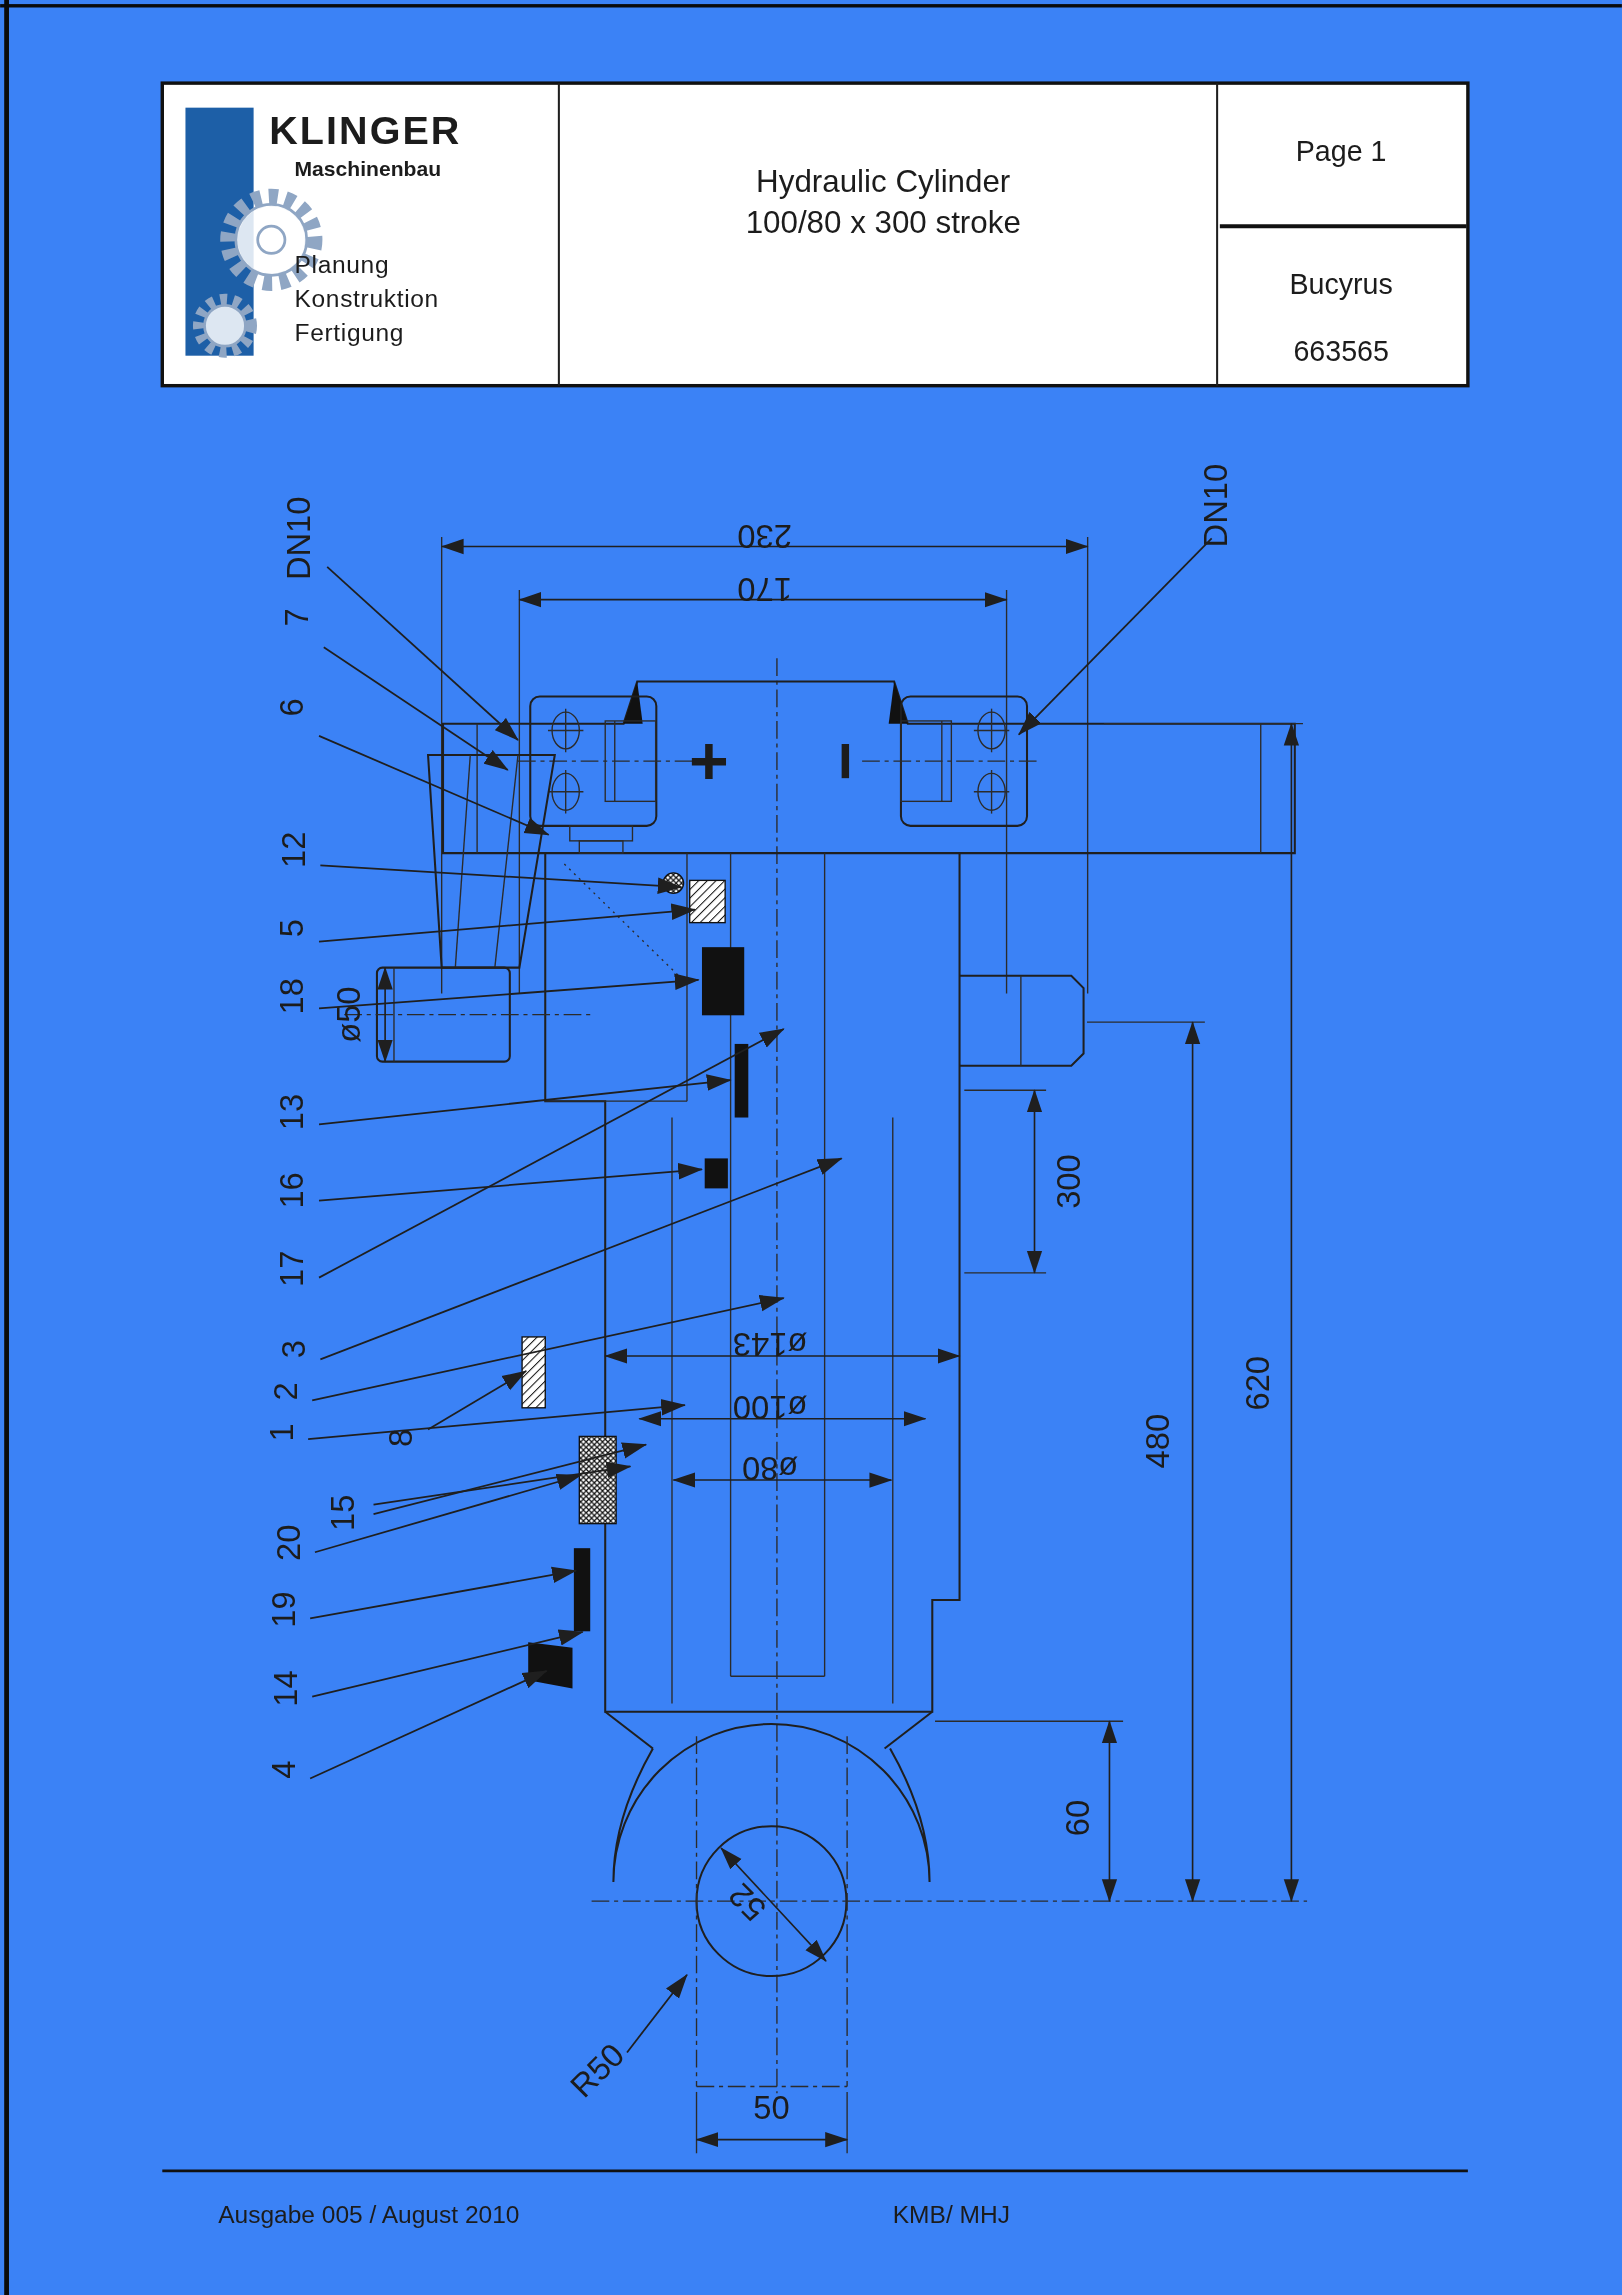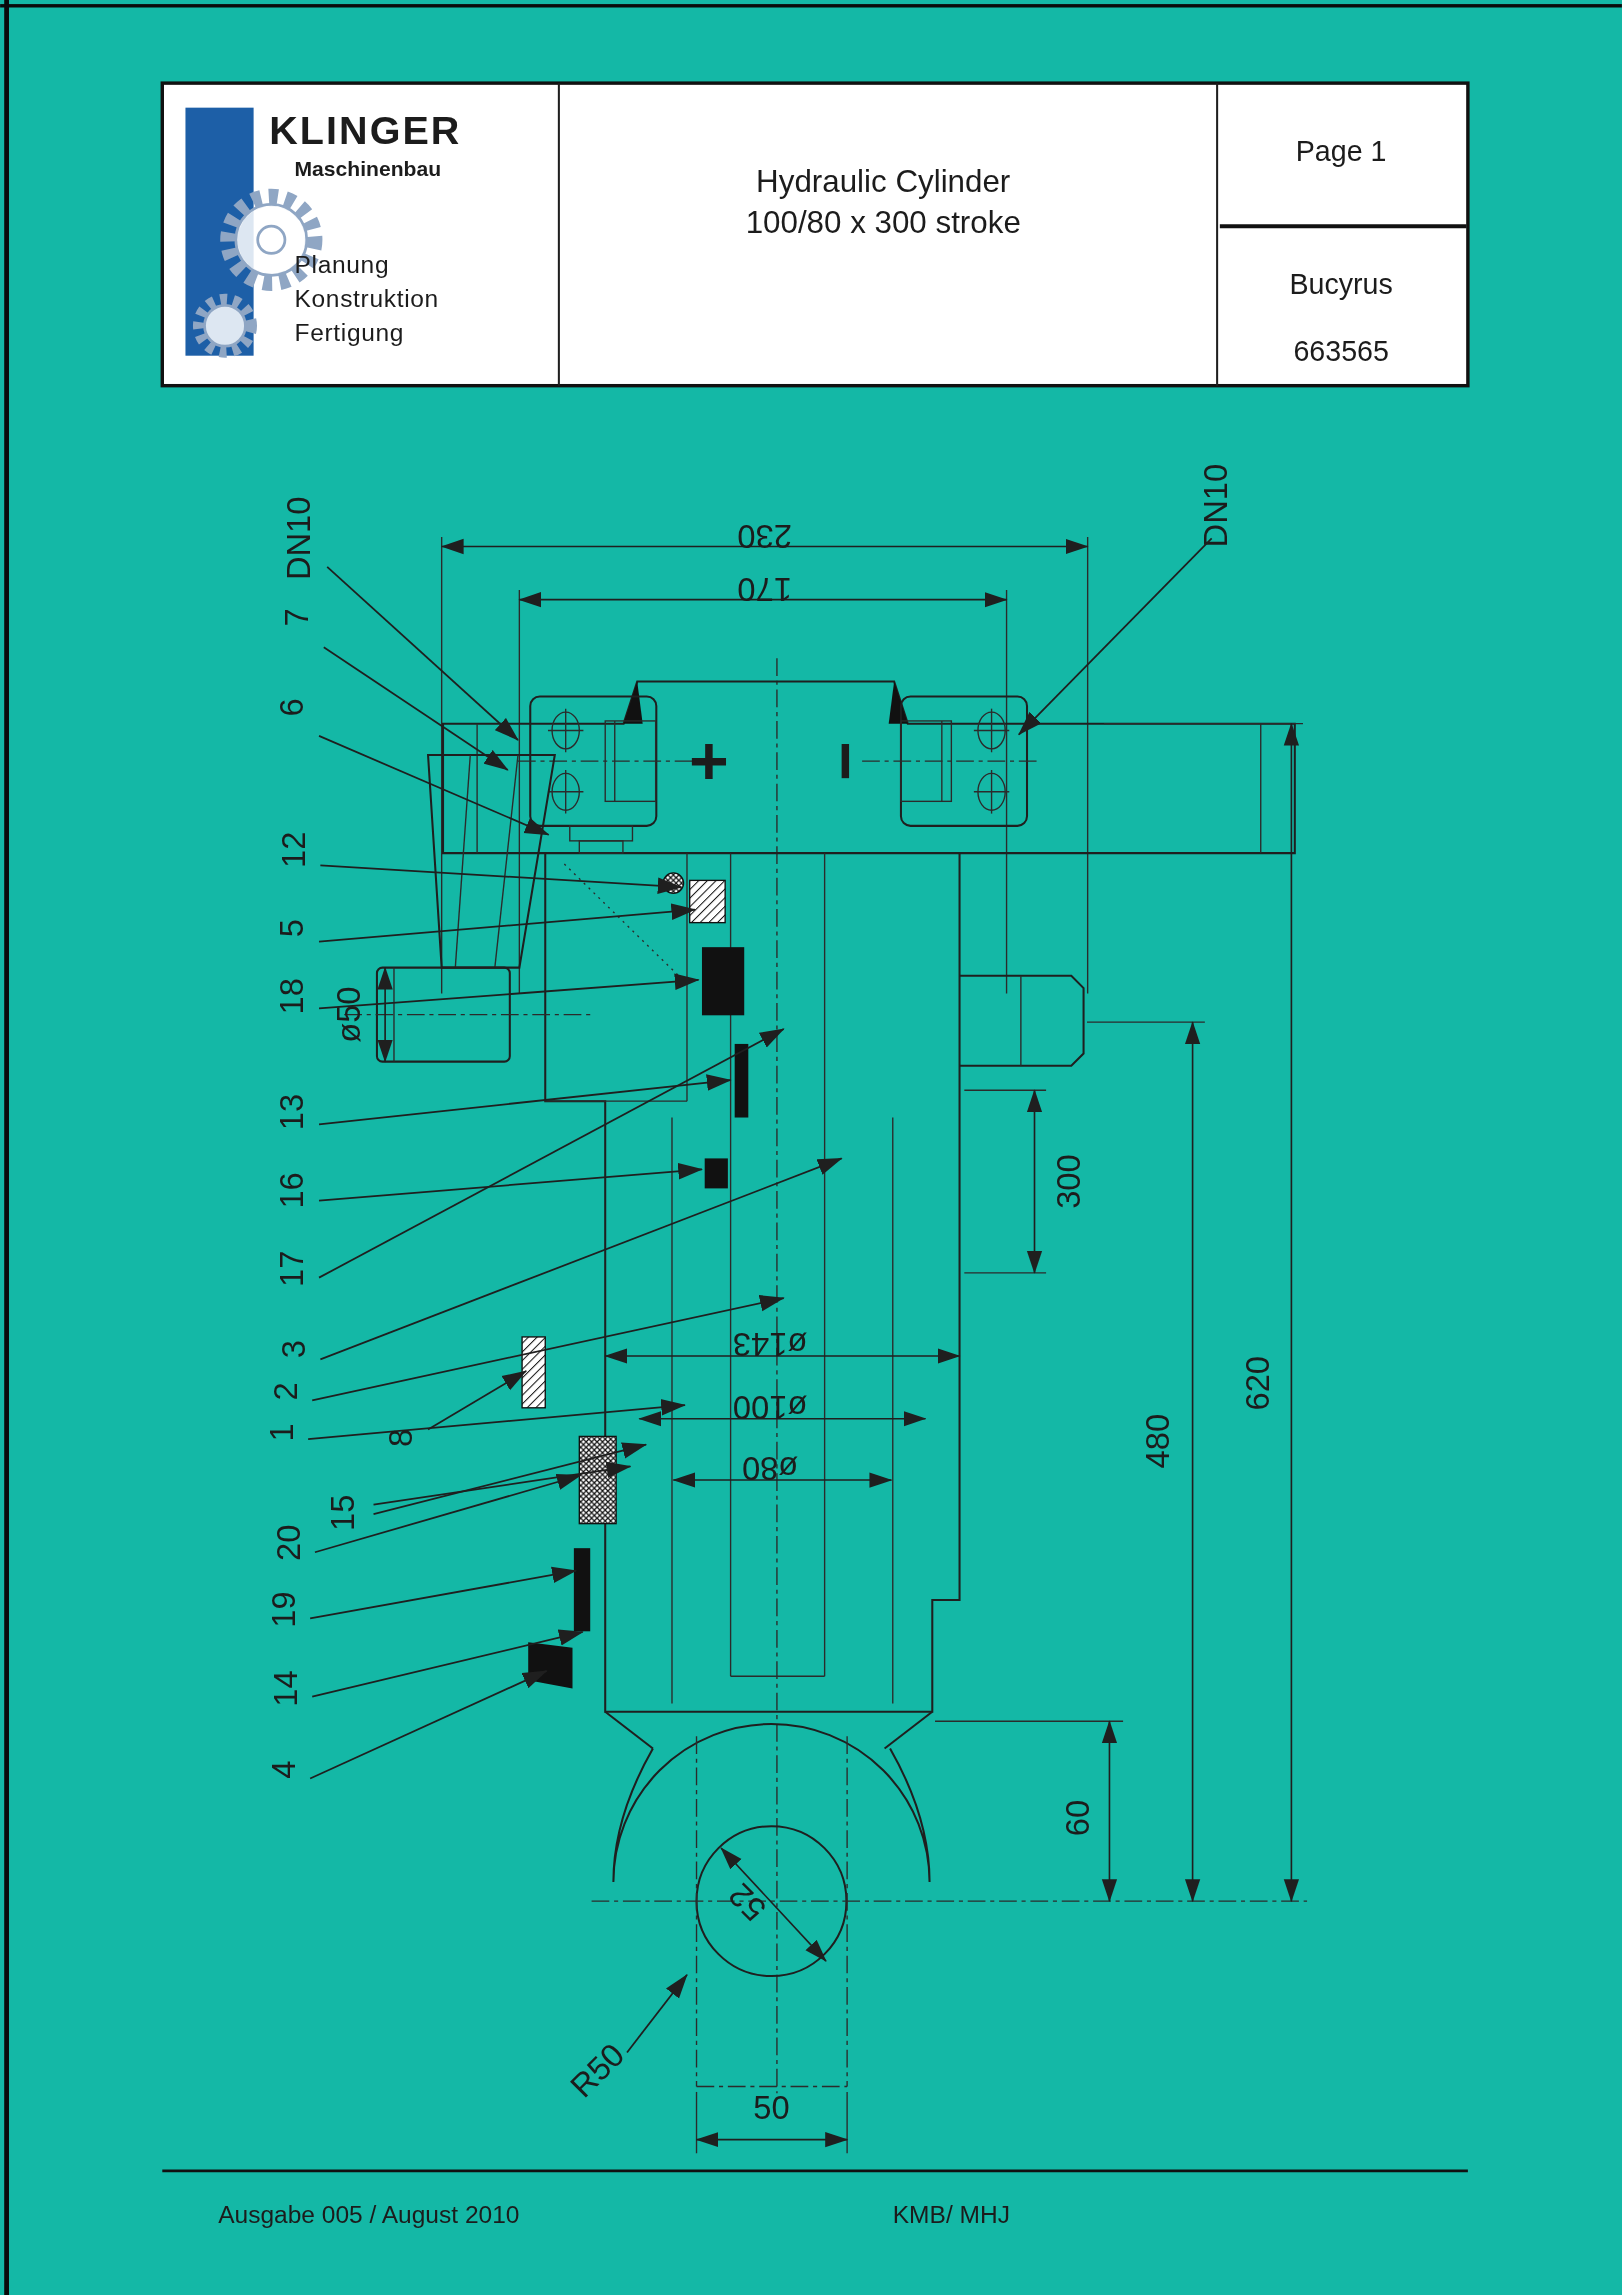--- a/index.html
+++ b/index.html
@@ -1,16 +1,16 @@
 <!DOCTYPE html>
 <html style="font-size:11px"><head>
 <meta charset="utf-8">
 <style>
   html,body{margin:0;padding:0;background:#e8e8e8;}
-  .page{position:relative;width:1622px;height:2295px;background:#14b8a6;overflow:hidden;
+  .page{position:relative;width:1622px;height:2295px;background:#3b82f6;overflow:hidden;
         font-family:"Liberation Sans", sans-serif;}
   svg{position:absolute;left:0;top:0;}
   svg text{fill:#1c1c1c;}
   .ln{stroke:#1f1f1f;stroke-width:3;fill:none;stroke-linecap:butt;}
   .thin{stroke:#2b2b2b;stroke-width:2;fill:none;}
   .cl{stroke:#2b2b2b;stroke-width:2;fill:none;stroke-dasharray:26 7 6 7;}
   .dot{stroke:#2b2b2b;stroke-width:2;fill:none;stroke-dasharray:3 7;}
   .dim{stroke:#1f1f1f;stroke-width:2.4;fill:none;}
   .ldr{stroke:#1f1f1f;stroke-width:2.6;fill:none;}
   .blk{fill:#111;stroke:none;}

